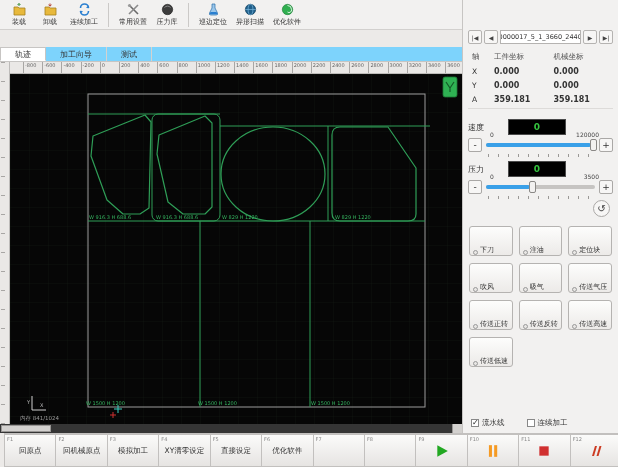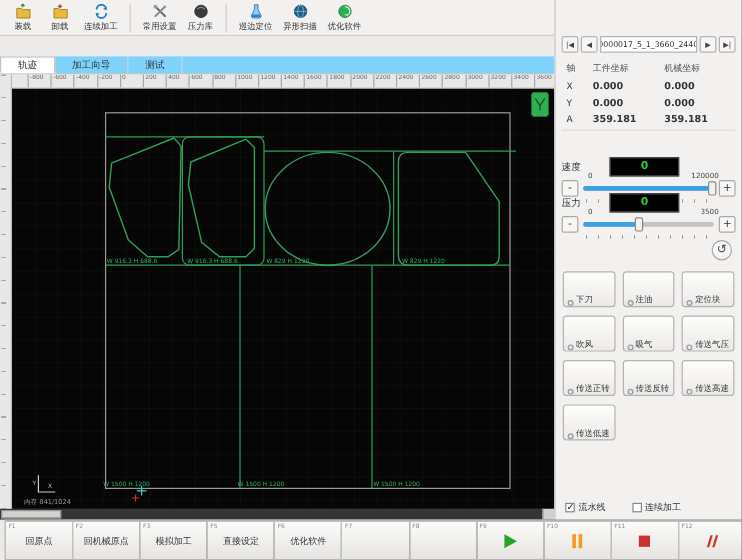--- a/index.html
+++ b/index.html
@@ -287,21 +287,21 @@
         <span class="c2">0.000</span>
       </div>
       <div class="crow vals">
         <span class="c0">A</span>
         <span class="c1">359.181</span>
         <span class="c2">359.181</span>
       </div>
       <div class="ctable-sep"></div>
     </div>
 
-    <div class="slider-block" style="top:118px;margin-top:12px;">
+    <div class="slider-block" style="top:118px;">
       <div class="sb-top">
         <span class="sb-label">速度</span>
         <div class="sb-display">0</div>
         <span class="sb-max">120000</span>
         <span class="sb-min">0</span>
       </div>
       <div class="sb-row">
         <div class="pm-btn">-</div>
         <div class="track-wrap">
           <div class="track"></div>
@@ -406,20 +406,24 @@
       </div>
     <div class="fcell">
         <span class="fk">F2</span>
         <span>回机械原点</span>
       </div>
     <div class="fcell">
         <span class="fk">F3</span>
         <span>模拟加工</span>
       </div>
     <div class="fcell">
+        <span class="fk">F4</span>
+        <span>XY清零设定</span>
+      </div>
+    <div class="fcell">
         <span class="fk">F5</span>
         <span>直接设定</span>
       </div>
     <div class="fcell">
         <span class="fk">F6</span>
         <span>优化软件</span>
       </div>
     <div class="fcell">
         <span class="fk">F7</span>
         <span></span>

